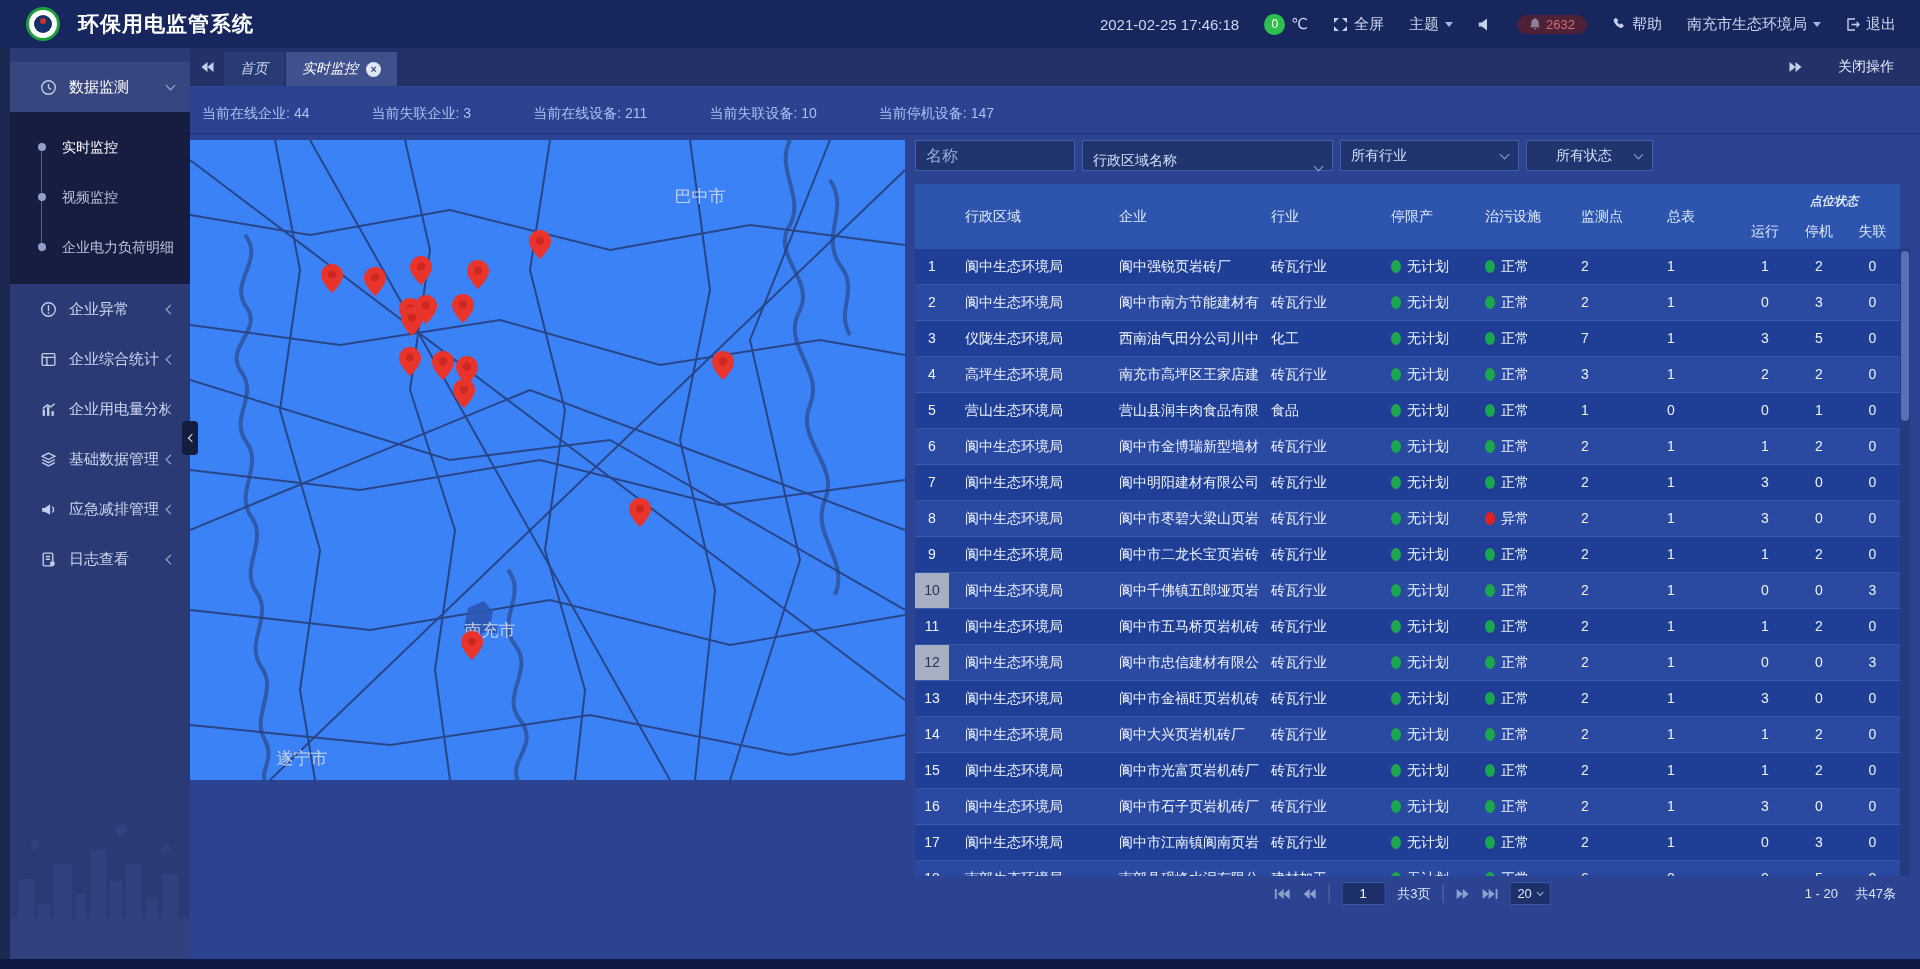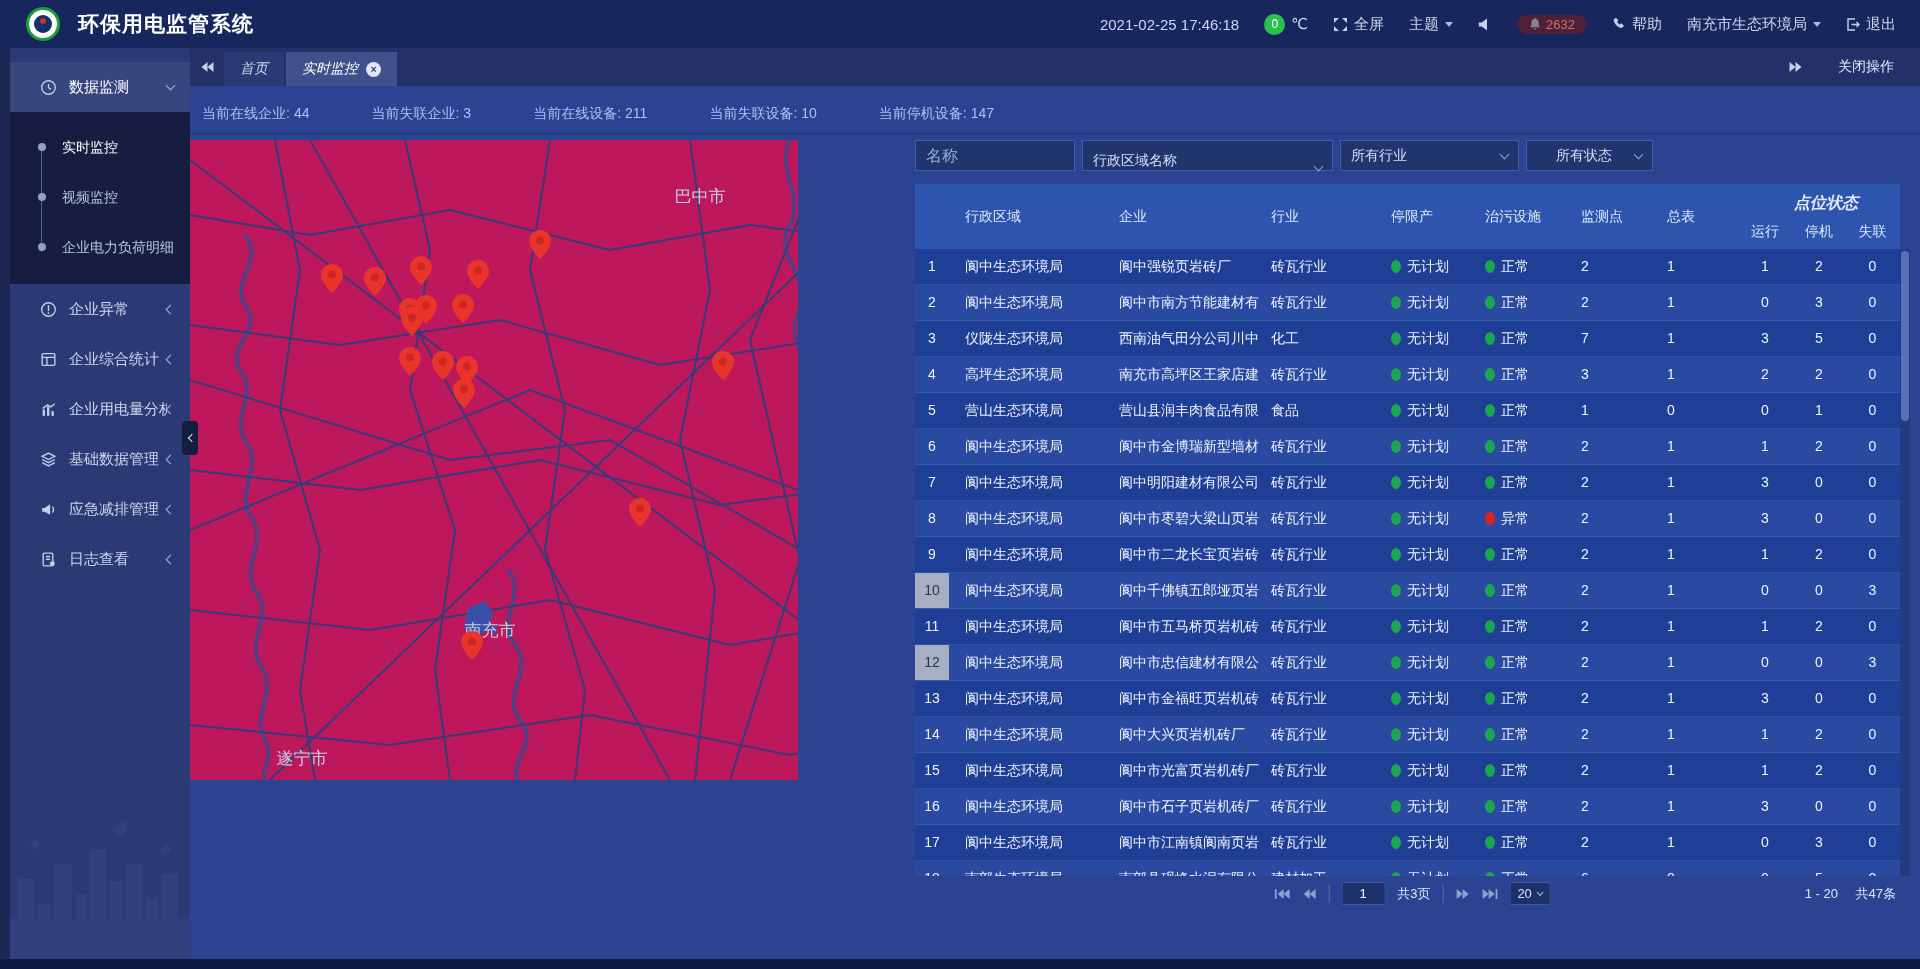--- a/index.html
+++ b/index.html
@@ -63,22 +63,22 @@
   .close-ops { color:#e3eafa; font-size:14px; cursor:pointer; }
 
   
   .stats-bar { position:absolute; left:190px; top:86px; right:0; height:48px;
     display:flex; align-items:flex-end; gap:62px; padding:0 0 10px 12px;
     border-bottom:1px solid #22346e; color:#a9c3f2; font-size:14px; }
   .stat-item { white-space:nowrap; }
   .stat-item .v { margin-left:4px; }
 
   
-  .map-panel { position:absolute; left:190px; top:140px; width:608px; height:640px;
-    background:#be185d; overflow:hidden; }
+  .map-panel { position:absolute; left:190px; top:140px; width:715px; height:640px;
+    background:#3b82f6; overflow:hidden; }
   .map-collapse { position:absolute; left:182px; top:421px; width:16px; height:34px; background:#141c3f;
     border-radius:4px; z-index:8; display:flex; align-items:center; justify-content:center; cursor:pointer; }
   .map-collapse .chev { border-color:#dfe6f5; width:6px; height:6px; margin-left:3px; }
 
   
   .table-panel { position:absolute; left:915px; top:140px; width:995px; height:771px; }
   .filters { display:flex; gap:7px; height:31px; }
   .f-box { background:#21346e; border:1px solid #415ea8; color:#cfe0f8; font-size:14px;
     display:flex; align-items:center; padding:0 10px; }
   .f-input { width:160px; }
@@ -87,21 +87,21 @@
   .f-input input::placeholder { color:#9db0d8; }
   .f-select { justify-content:space-between; cursor:pointer; }
   .f-select .chev { border-color:#8fa3cf; margin-left:12px; }
   .f-region { width:251px;align-items:flex-end; } .f-industry { width:179px; } .f-status { width:127px;padding-left:29px; }
 
   .tgrid { display:grid; grid-template-columns:34px 162px 156px 120px 92px 90px 80px 88px 56px 52px 55px; }
   .t-head { position:absolute; top:44px; left:0; width:985px; height:65px; background:#2d55ae;
     color:#dfe9fa; font-size:14px; }
   .t-head .hcell { line-height:65px; white-space:nowrap; overflow:hidden; }
   .t-head .hcell.sub { line-height:normal; display:flex; align-items:flex-end; justify-content:center; padding-bottom:8px; }
-  .group-label { position:absolute; right:50px; top:9px; font-style:italic; font-weight:bold; font-size:16px; }
+  .group-label { position:absolute; right:50px; top:9px; font-style:italic; font-weight:bold; font-size:12px; }
 
   .t-body { position:absolute; top:109px; left:0; width:985px; height:627px; overflow:hidden; }
   .t-row { height:36px; line-height:35px; color:#eef3fc; font-size:14px; border-bottom:1px solid rgba(90,120,190,.35); }
   .t-row:nth-child(odd) { background:#1f3f97; }
   .t-row:nth-child(even){ background:#2a4aa2; }
   .t-row > div { white-space:nowrap; overflow:hidden; }
   .c-idx { text-align:center; }
   .c-idx.hl { background:#a7b0c2; color:#2a3550; }
   .c-region { padding-left:16px; }
   .c-company { padding-left:8px; }

